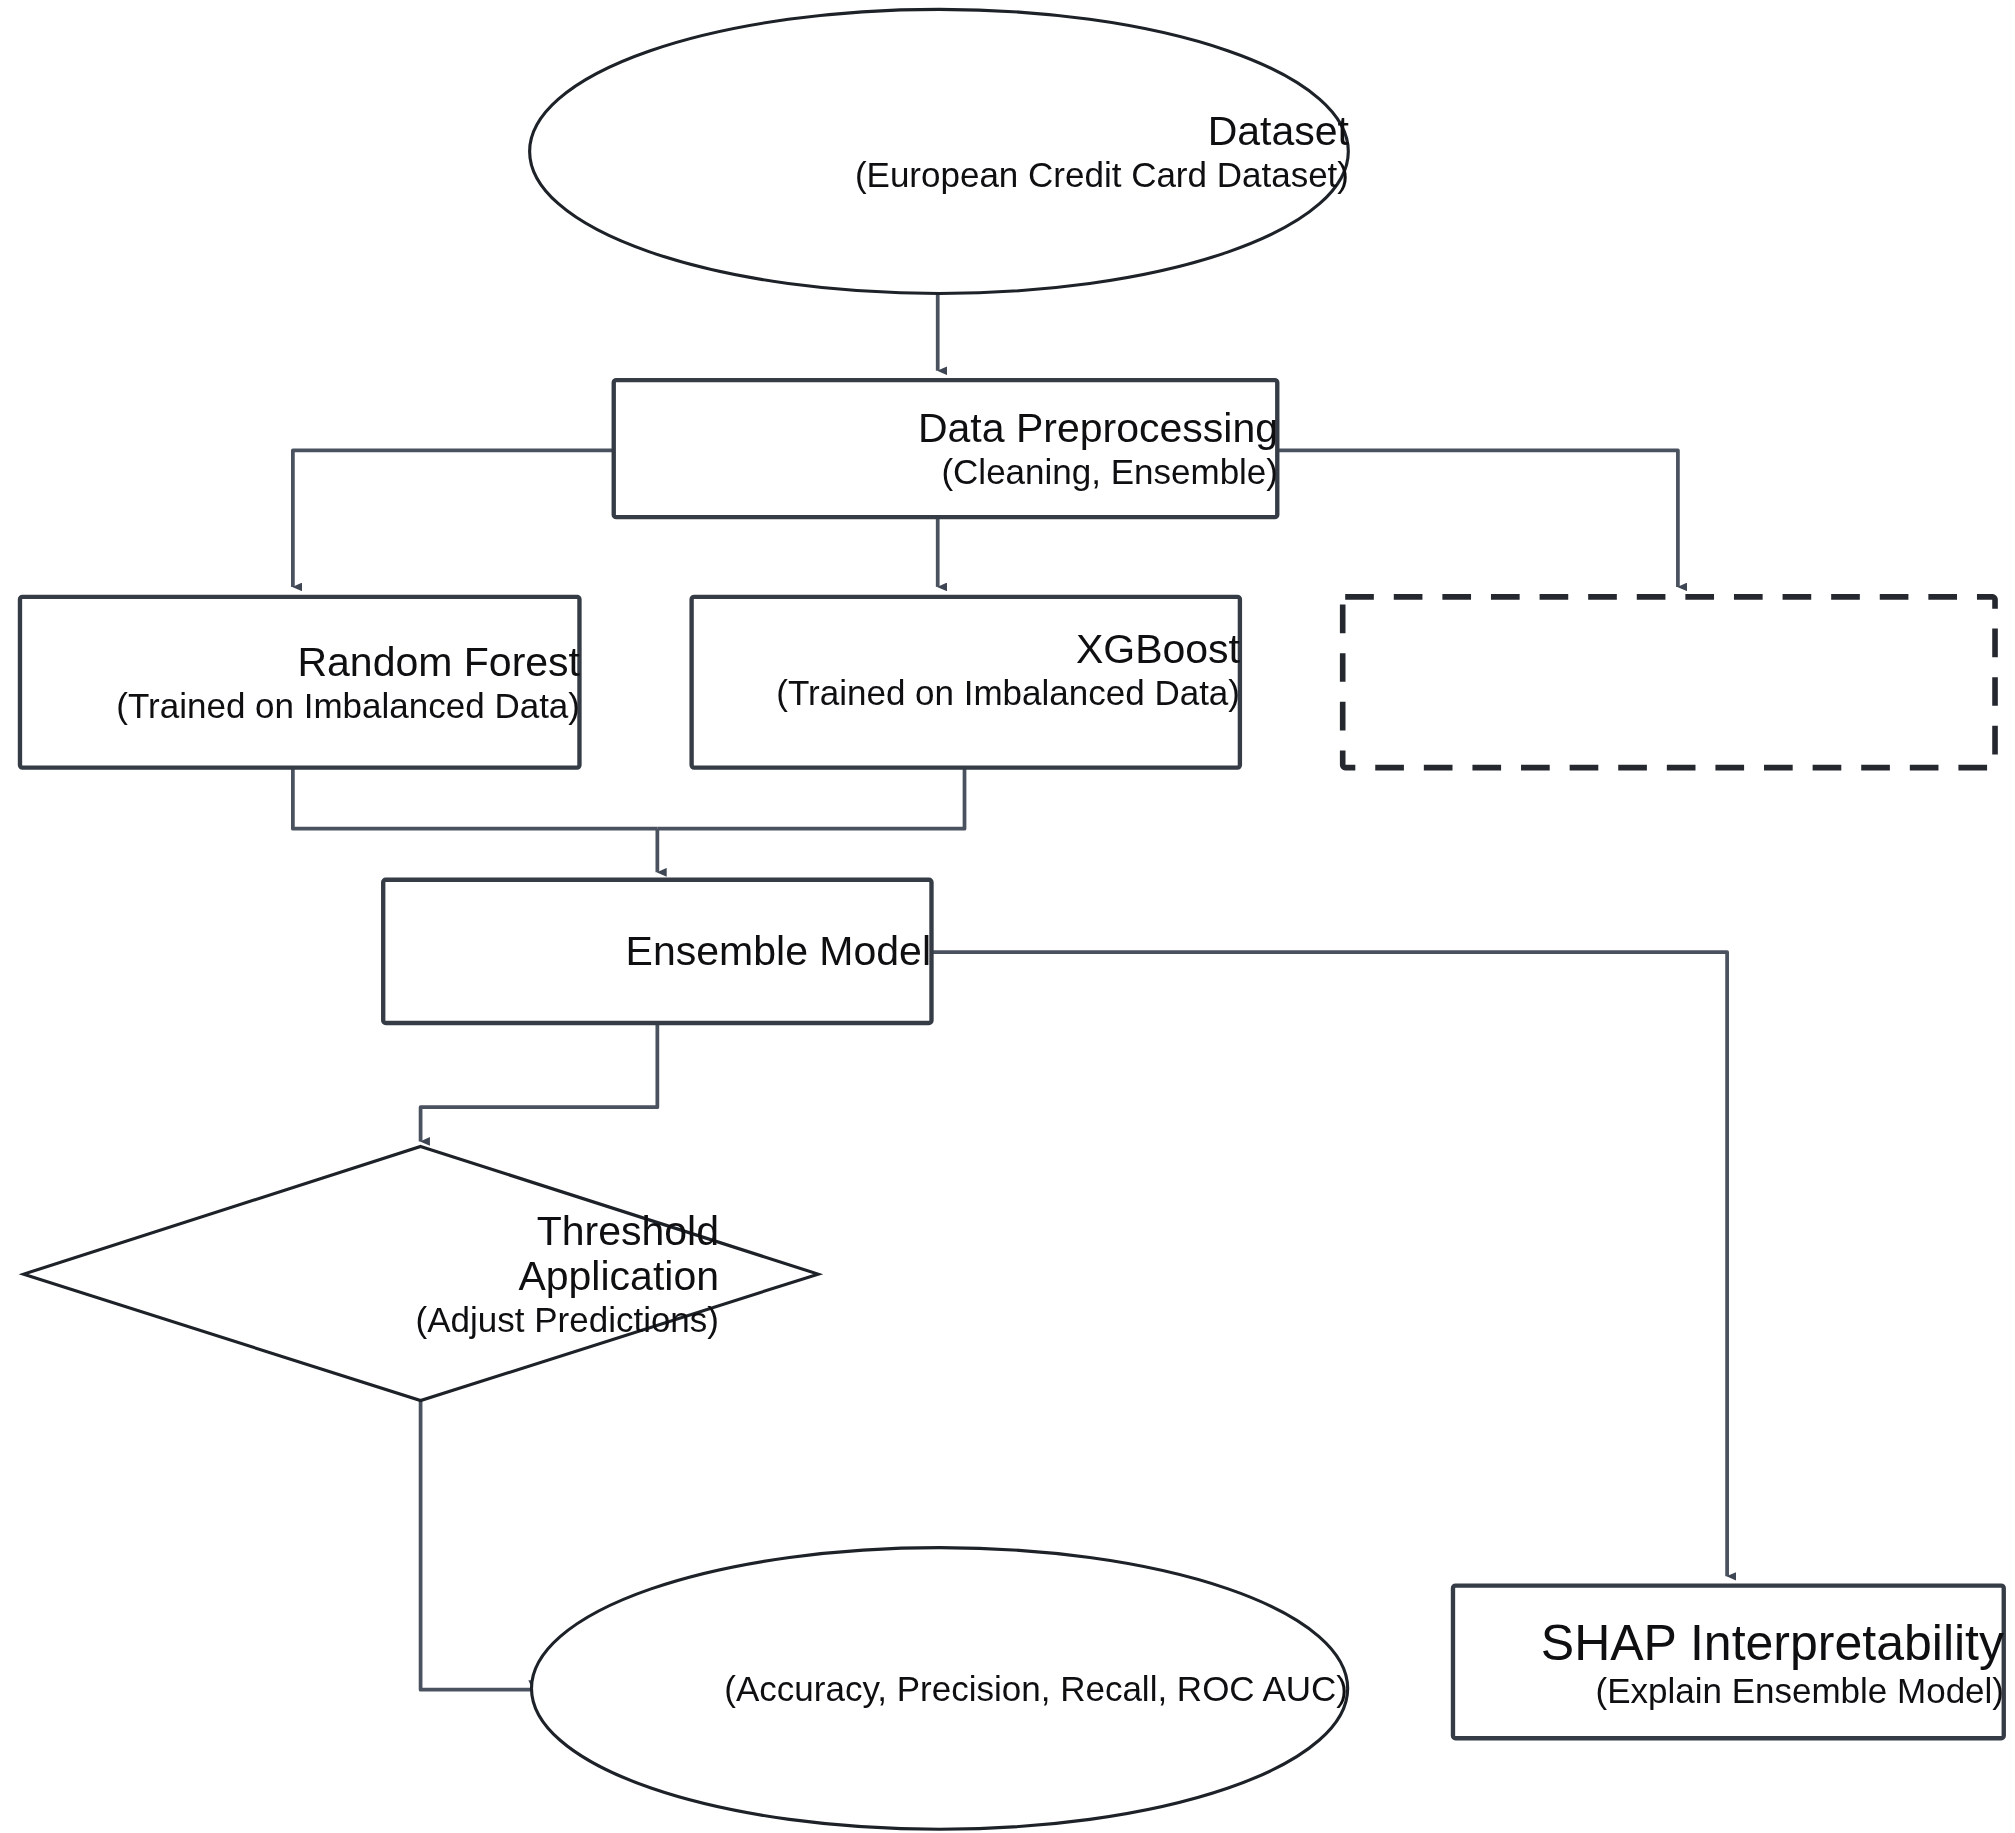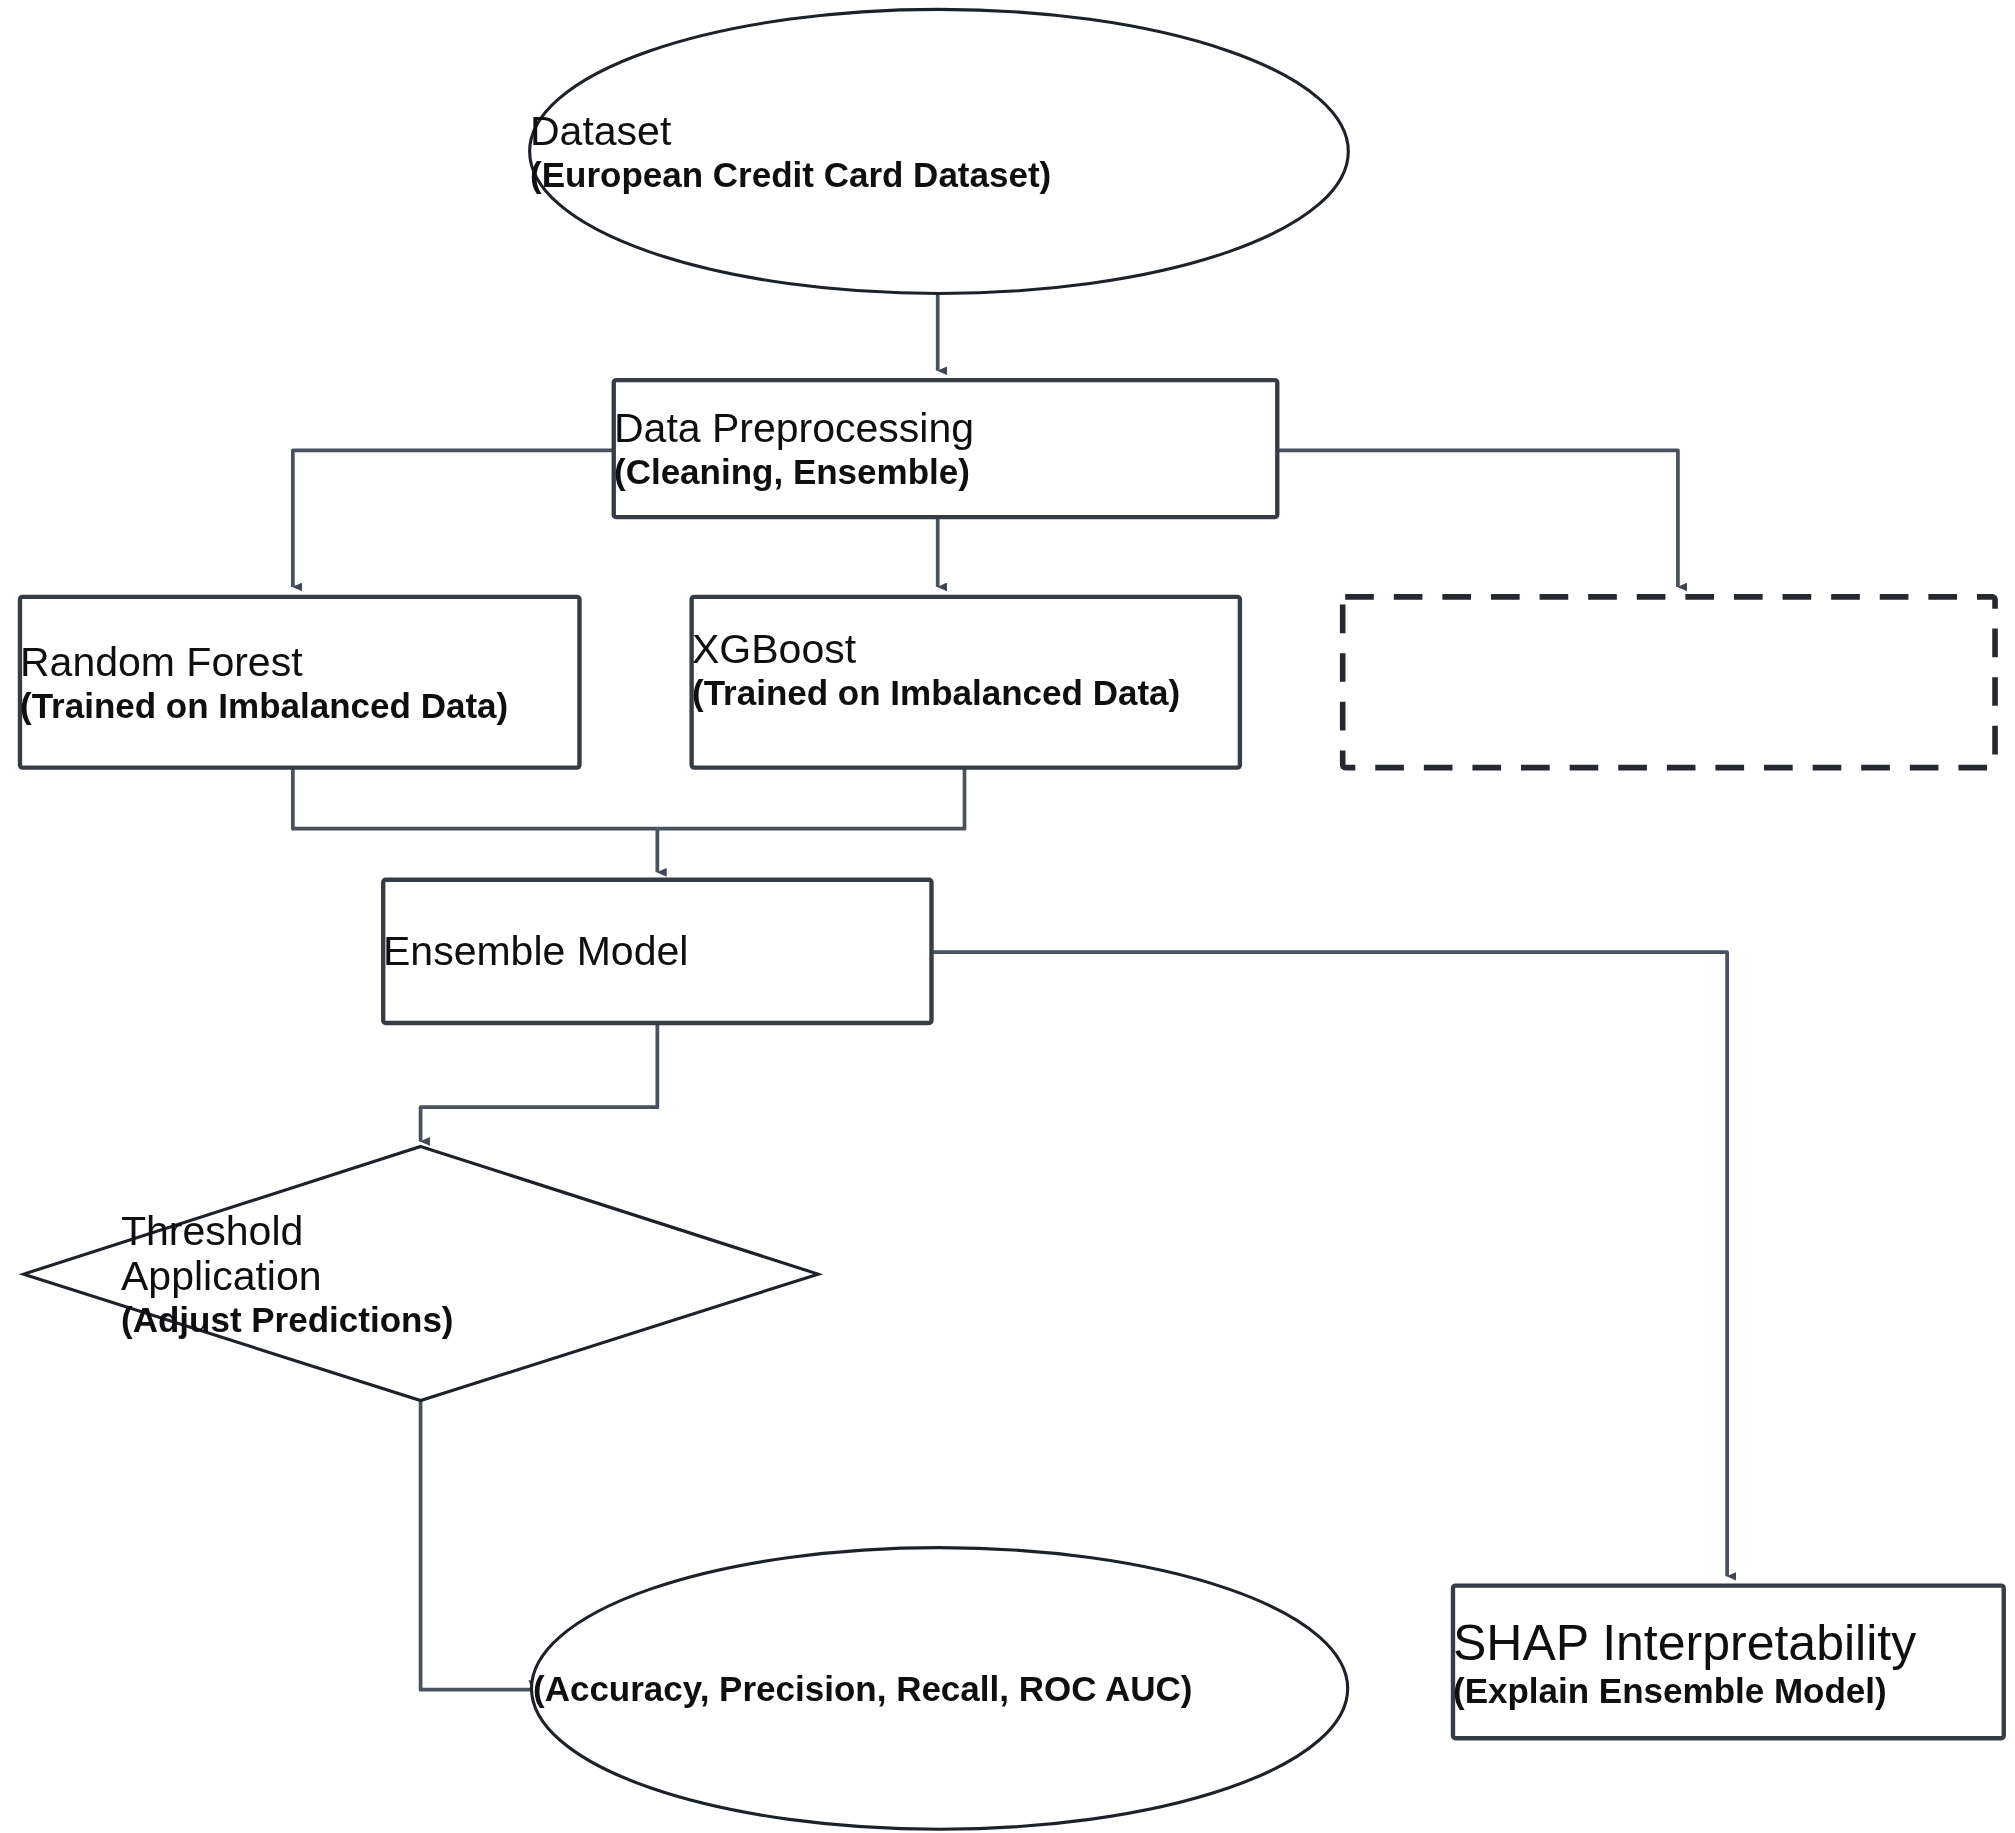--- a/index.html
+++ b/index.html
@@ -22,36 +22,36 @@
     position: absolute;
     left: 0;
     top: 0;
     width: 2015px;
     height: 1833px;
   }
   .node-label {
     position: absolute;
     display: flex;
     flex-direction: column;
-    align-items: flex-start;
+    align-items: flex-end;
     justify-content: center;
     text-align: center;
     color: #0f0f12;
     pointer-events: none;
     line-height: 1.12;
   }
   .title-line {
     font-size: 41px;
     font-weight: 400;
     letter-spacing: 0px;
     white-space: pre;
   }
   .sub-line {
     font-size: 35px;
-    font-weight: 700;
+    font-weight: 400;
     letter-spacing: 0px;
     white-space: pre;
   }
   .title-line.small { font-size: 50px; }
   .sub-line.tight { margin-top: 0; }
 </style>
 </head>
 <body>
 
 <div id="canvas">

